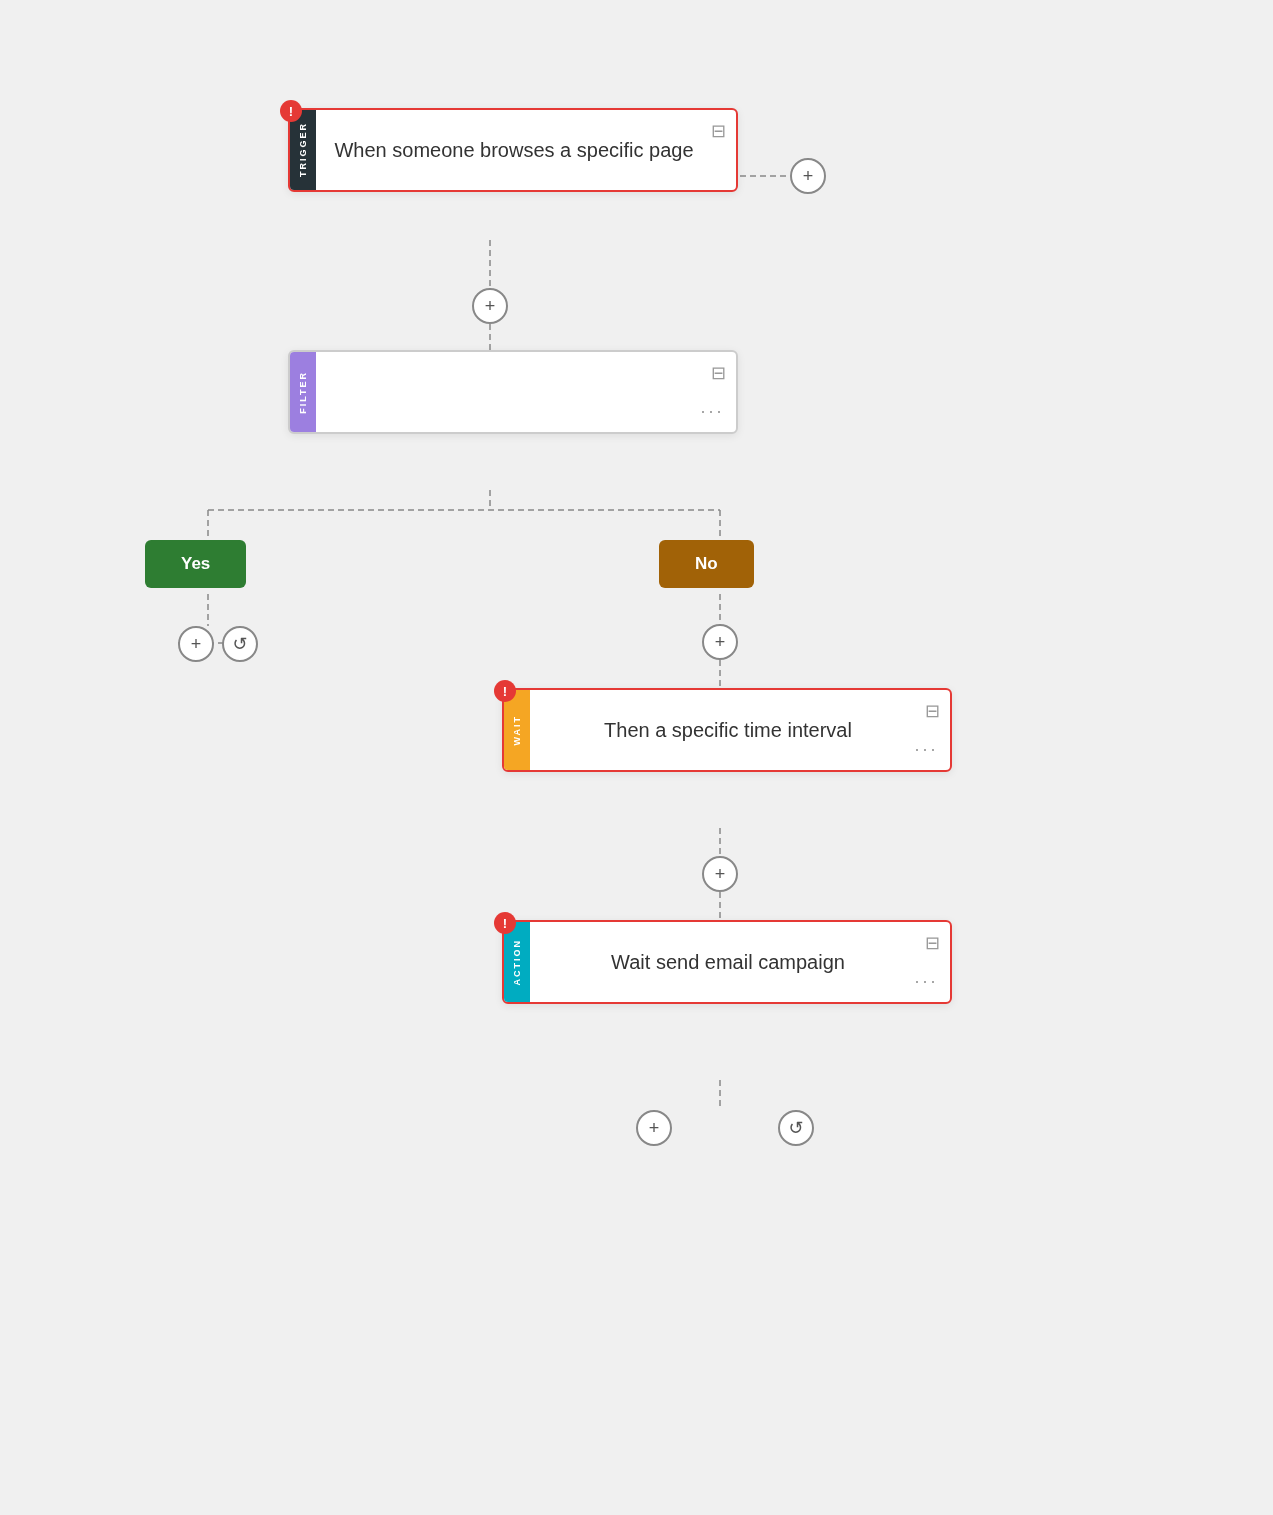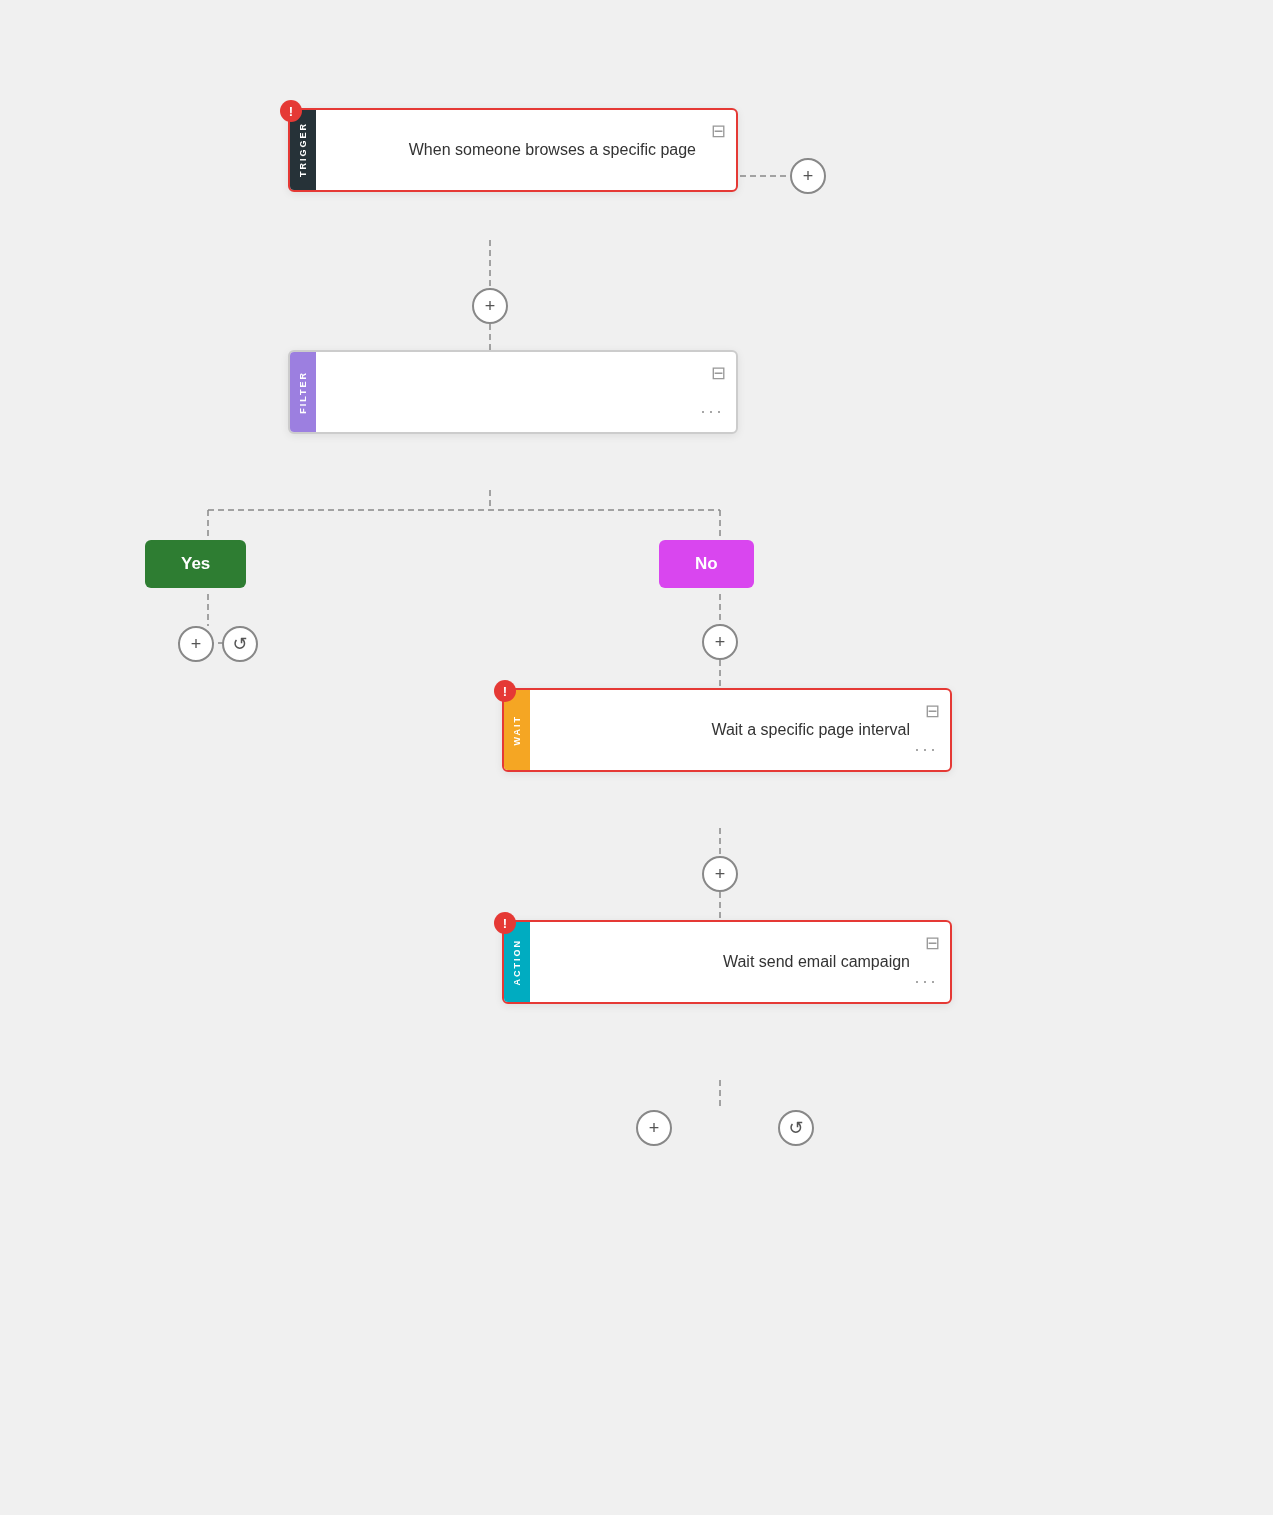--- a/index.html
+++ b/index.html
@@ -63,23 +63,23 @@
     .node-body {
       flex: 1;
       padding: 16px 40px 16px 16px;
       position: relative;
       min-height: 80px;
       display: flex;
       align-items: center;
     }
 
     .node-text {
-      font-size: 16px;
+      font-size: 20px;
       color: #333;
-      text-align: right;
+      text-align: center;
       width: 100%;
       line-height: 1.5;
     }
 
     .node-icon-top-right {
       position: absolute;
       top: 10px;
       right: 10px;
       color: #999;
       font-size: 18px;
@@ -139,21 +139,21 @@
       color: #fff;
       cursor: pointer;
       border: none;
     }
 
     .branch-yes {
       background: #2e7d32;
     }
 
     .branch-no {
-      background: #d946ef;
+      background: #a16207;
     }
   </style>
 </head>
 <body>
 
 <div class="canvas">
 
   <svg class="lines-svg">
 
     <line x1="490" y1="240" x2="490" y2="288" stroke="#888" stroke-width="1.5" stroke-dasharray="6,4"></line>
@@ -233,21 +233,21 @@
 
   <div class="node" style="left:502px; top:688px; width:450px;">
     <div class="error-badge">
       <span>!</span>
     </div>
     <div class="node-label-strip" style="background:#f5a623;">
       <span>WAIT</span>
     </div>
     <div class="node-body">
       <span class="node-icon-top-right">⊟</span>
-      <div class="node-text">Wait a specific page interval</div>
+      <div class="node-text">Then a specific time interval</div>
       <span class="node-dots">···</span>
     </div>
   </div>
 
   <div class="circle-btn" style="left:702px; top:856px;">
     <span>+</span>
   </div>
 
   <div class="node" style="left:502px; top:920px; width:450px;">
     <div class="error-badge">

